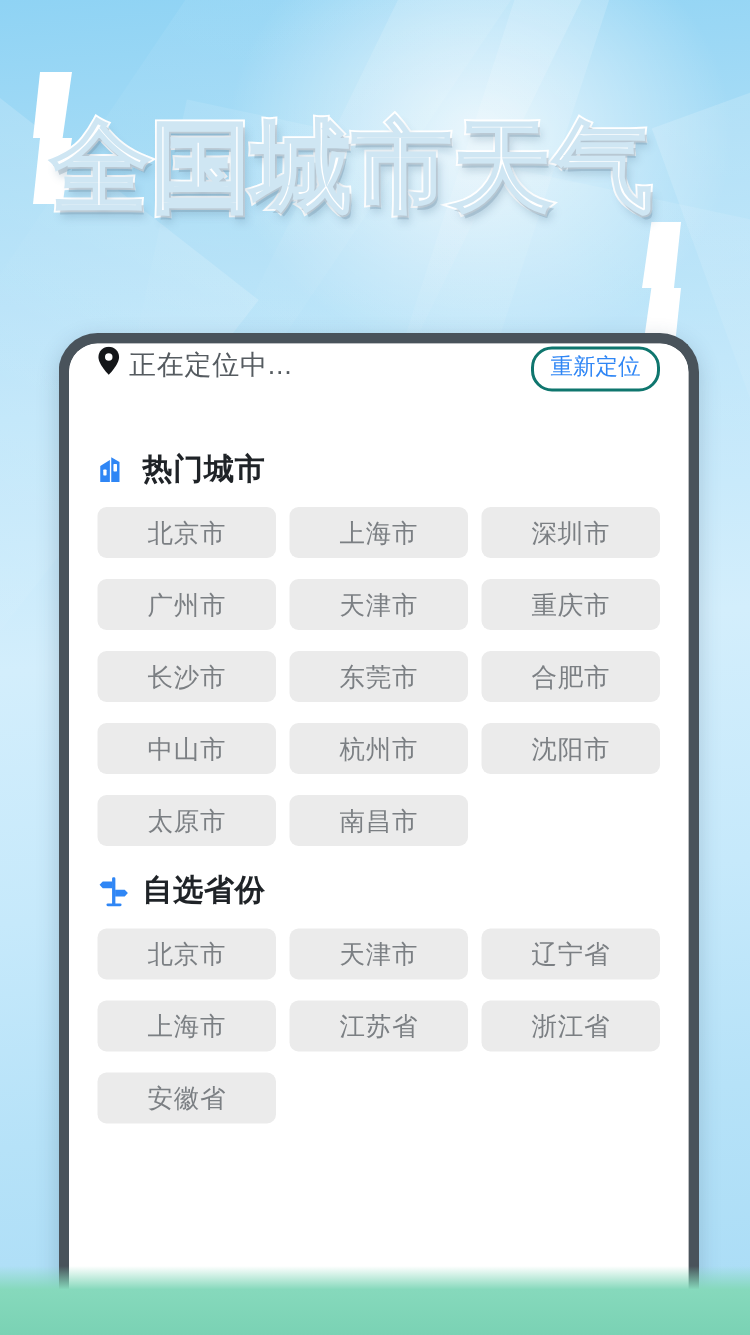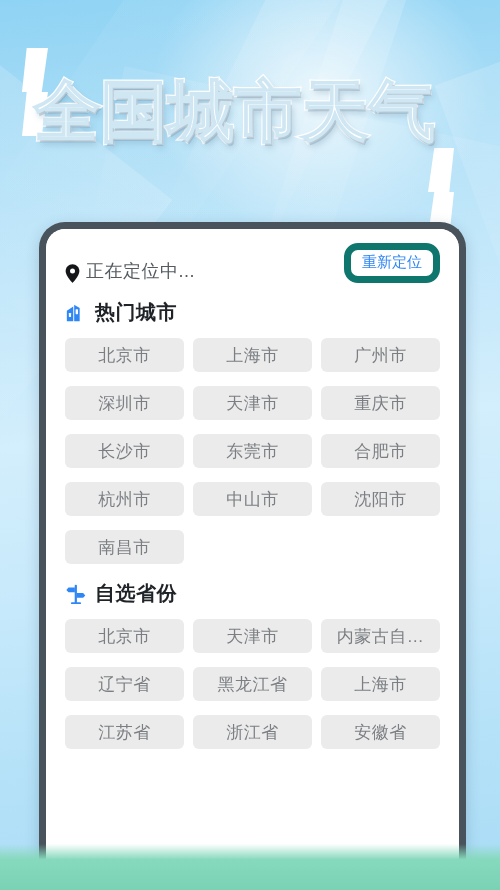--- a/index.html
+++ b/index.html
@@ -120,36 +120,36 @@
     inset: 0;
     background: #ffffff;
     border-radius: 19px 19px 0 0;
     padding: 0 19px;
     box-sizing: border-box;
   }
 
   
   .loc-row {
     display: flex;
-    align-items: flex-end;
+    align-items: flex-start;
     height: 52px;
     margin-top: 2px;
   }
   .pin-icon { flex: 0 0 auto; width: 15px; height: 19px; margin-right: 6px; display:block; }
   .loc-text {
     flex: 1 1 auto;
     font-size: 18px;
     color: #555b60;
     letter-spacing: .5px;
     white-space: nowrap;
     overflow: hidden;
   }
   .relocate-btn {
     flex: 0 0 auto;
-    border: 7px solid #0f766e;
+    border: 2px solid #0f766e;
     color: #2f86f5;
     background: #ffffff;
     border-radius: 14px;
     font-size: 15px;
     padding: 3px 11px 4px;
     line-height: 1.25;
     white-space: nowrap;
     cursor: pointer;
     font-family: inherit;
   }
@@ -229,48 +229,47 @@
           <path d="M2 21V9.5L9 5v16H2z" fill="#2f86f5"></path>
           <path d="M10 21V3l6 3.6V21h-6z" fill="#2f86f5"></path>
           <rect x="11.6" y="8" width="2.6" height="5.4" rx=".5" fill="#ffffff"></rect>
           <rect x="4.2" y="12" width="2.4" height="4.4" rx=".5" fill="#ffffff"></rect>
         </svg>
         <div class="section-title">热门城市</div>
       </div>
       <div class="chip-grid" id="hot-grid">
           <div class="chip">北京市</div>
           <div class="chip">上海市</div>
+          <div class="chip">深圳市</div>
           <div class="chip">广州市</div>
-          <div class="chip">深圳市</div>
           <div class="chip">天津市</div>
           <div class="chip">重庆市</div>
           <div class="chip">长沙市</div>
           <div class="chip">东莞市</div>
           <div class="chip">合肥市</div>
+          <div class="chip">中山市</div>
           <div class="chip">杭州市</div>
-          <div class="chip">中山市</div>
           <div class="chip">沈阳市</div>
+          <div class="chip">太原市</div>
           <div class="chip">南昌市</div>
         </div>
 
       <div class="section-head provinces">
         <svg class="section-icon" viewBox="0 0 24 24">
           <rect x="10.6" y="2" width="2.4" height="20" rx="1" fill="#2f86f5"></rect>
           <path d="M10.8 5h-7l-2.3 2.5L3.8 10h7V5z" fill="#2f86f5"></path>
           <path d="M12.8 11h7l2.3 2.5L19.8 16h-7v-5z" fill="#2f86f5"></path>
           <rect x="6.5" y="21" width="11" height="2" rx="1" fill="#2f86f5"></rect>
         </svg>
         <div class="section-title">自选省份</div>
       </div>
       <div class="chip-grid" id="prov-grid">
           <div class="chip">北京市</div>
           <div class="chip">天津市</div>
-          <div class="chip">内蒙古自…</div>
           <div class="chip">辽宁省</div>
-          <div class="chip">黑龙江省</div>
           <div class="chip">上海市</div>
           <div class="chip">江苏省</div>
           <div class="chip">浙江省</div>
           <div class="chip">安徽省</div>
         </div>
 
     </div>
   </div>
 
   <div class="bottom-band"></div>

